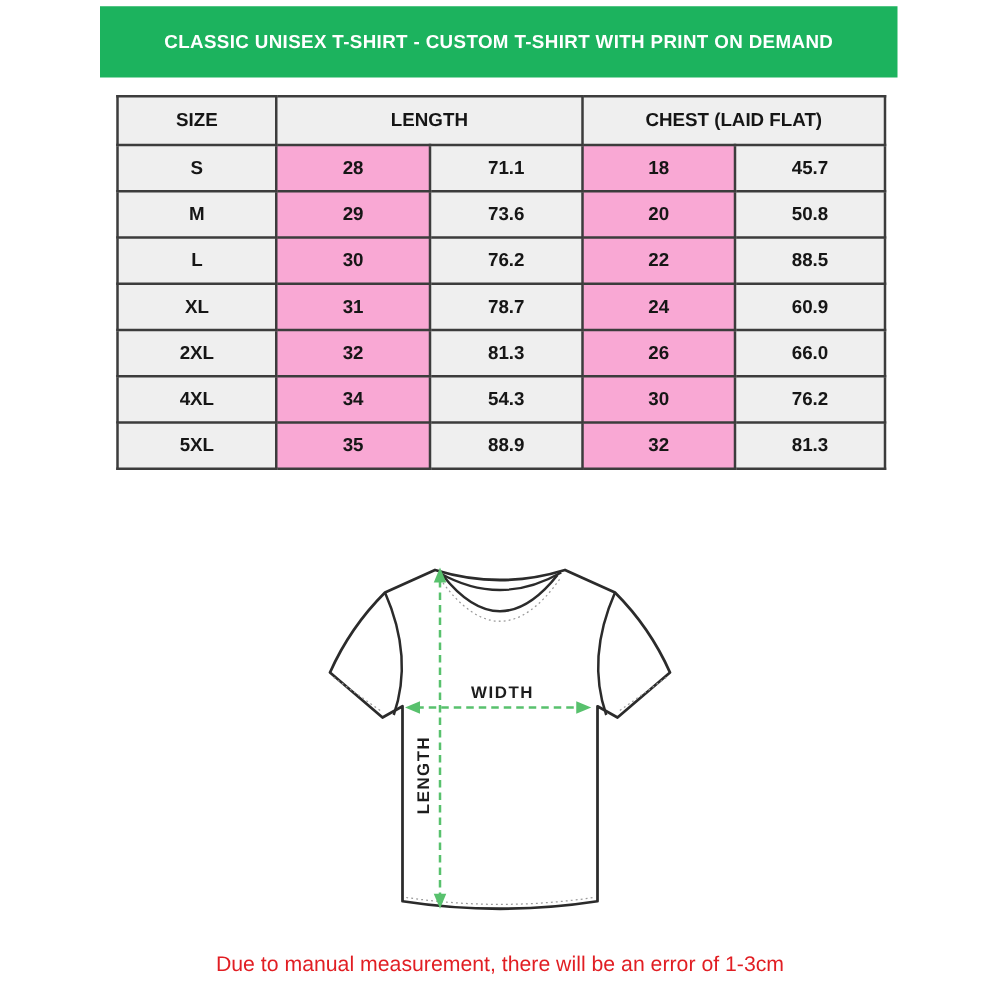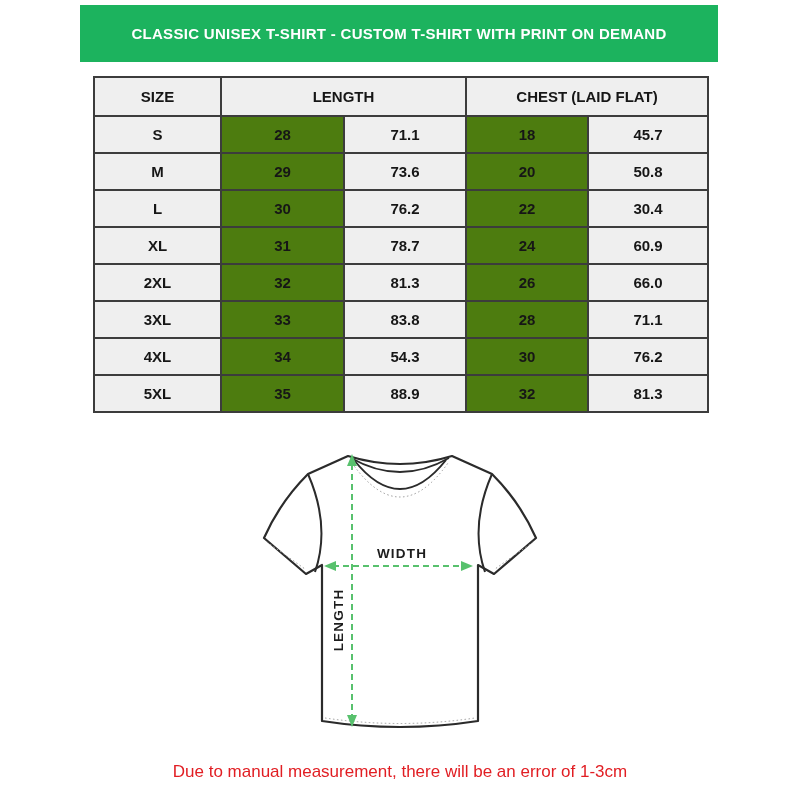--- a/index.html
+++ b/index.html
@@ -12,21 +12,21 @@
     background:#1cb35e;color:#ffffff;display:flex;align-items:center;justify-content:center;
     font-weight:bold;font-size:15px;letter-spacing:.3px;text-align:center;white-space:nowrap;
   }
   .chart-wrap{position:absolute;left:93px;top:76px;}
   table.size-chart{
     border-collapse:collapse;table-layout:fixed;width:614px;
     font-weight:bold;font-size:15px;color:#161616;
   }
   table.size-chart th, table.size-chart td{
     border:2px solid #3c3c3c;text-align:center;vertical-align:middle;
-    padding:0;background:#4d7c0f;
+    padding:0;background:#f9a8d4;
   }
   table.size-chart th{height:37px;font-size:15px;}
   table.size-chart td{height:35px;}
   table.size-chart .g{background:#efefef;margin-left:24px;}
   .c-size{width:127px;}.c1{width:123px;}.c2{width:122px;}.c3{width:122px;}.c4{width:120px;}
   .diagram{position:absolute;left:240px;top:428px;width:320px;height:320px;}
   .note{
     position:absolute;left:0;top:762px;width:800px;text-align:center;
     color:#e11e23;font-weight:normal;font-size:17px;
   }
@@ -65,42 +65,35 @@
       <td>29</td>
       <td class="g">73.6</td>
       <td>20</td>
       <td class="g">50.8</td>
     </tr>
     <tr>
       <td class="g">L</td>
       <td>30</td>
       <td class="g">76.2</td>
       <td>22</td>
-      <td class="g">30.4</td>
+      <td class="g">88.5</td>
     </tr>
     <tr>
       <td class="g">XL</td>
       <td>31</td>
       <td class="g">78.7</td>
       <td>24</td>
       <td class="g">60.9</td>
     </tr>
     <tr>
       <td class="g">2XL</td>
       <td>32</td>
       <td class="g">81.3</td>
       <td>26</td>
       <td class="g">66.0</td>
-    </tr>
-    <tr>
-      <td class="g">3XL</td>
-      <td>33</td>
-      <td class="g">83.8</td>
-      <td>28</td>
-      <td class="g">71.1</td>
     </tr>
     <tr>
       <td class="g">4XL</td>
       <td>34</td>
       <td class="g">54.3</td>
       <td>30</td>
       <td class="g">76.2</td>
     </tr>
     <tr>
       <td class="g">5XL</td>

